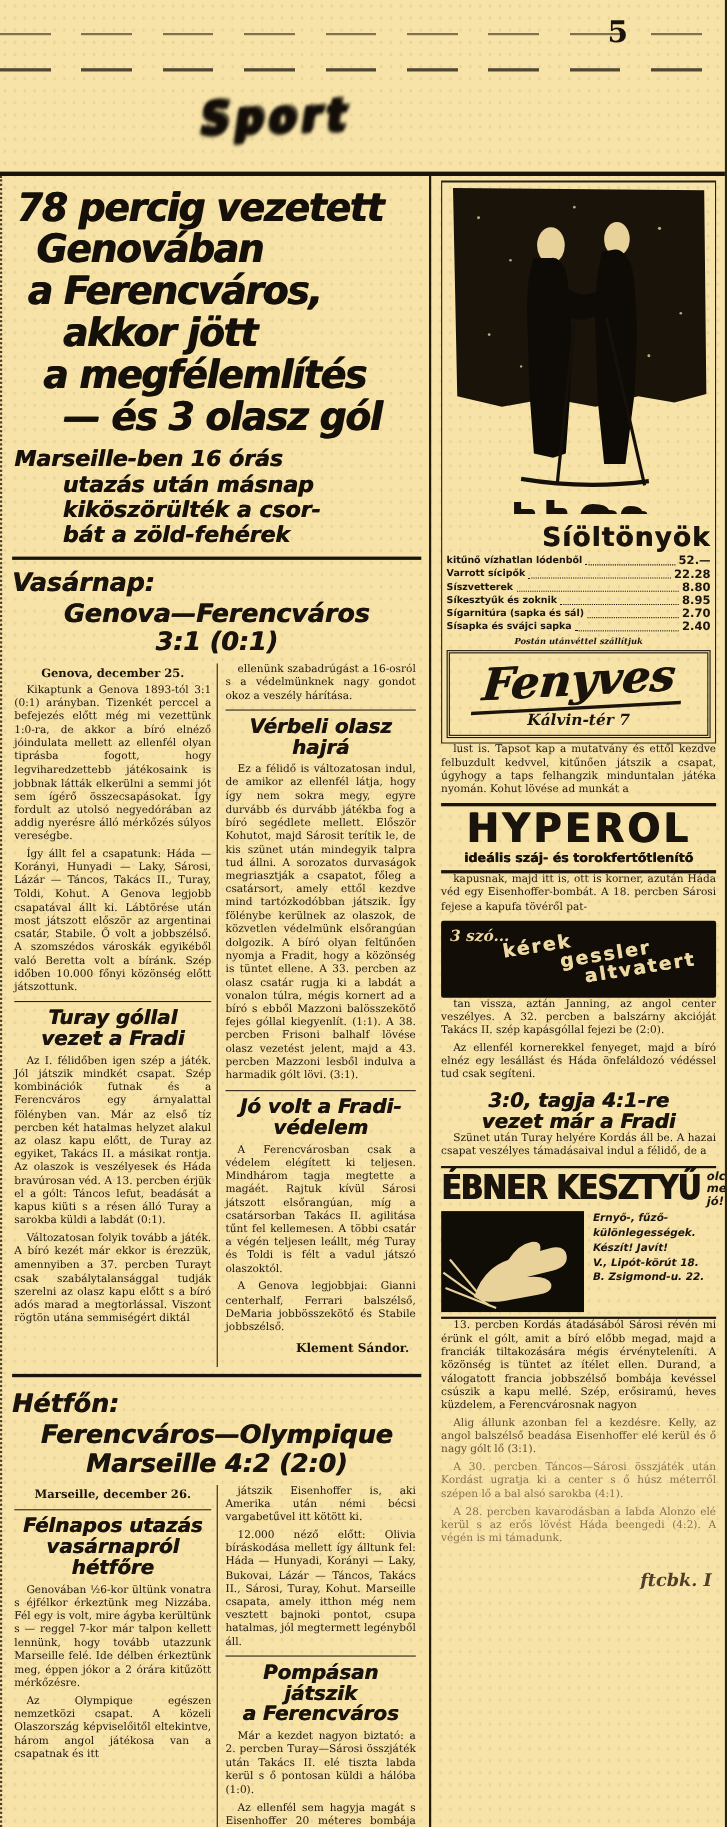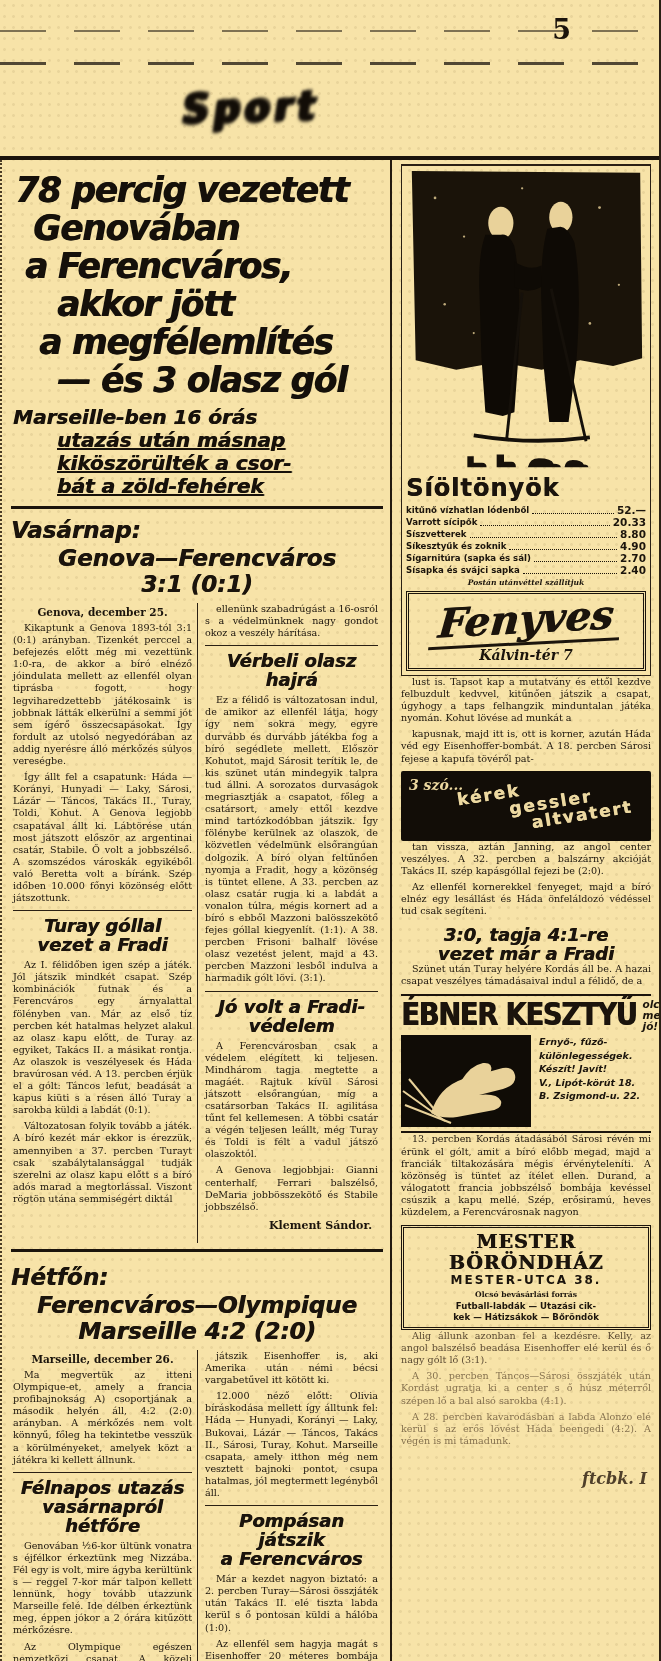--- a/index.html
+++ b/index.html
@@ -38,21 +38,21 @@
   .hl-line{font-family:"DejaVu Sans",sans-serif;font-weight:bold;font-style:italic;
     font-size:34px;line-height:38px;letter-spacing:-1px;color:#15100a;
     transform:scaleY(1.05);transform-origin:left;white-space:nowrap;
     text-shadow:1px 0 0 #15100a;}
   .hl-0{padding-left:4px;} .hl-1{padding-left:22px;} .hl-2{padding-left:14px;}
   .hl-3{padding-left:46px;} .hl-4{padding-left:28px;} .hl-5{padding-left:46px;}
   .subheadline{margin-top:8px;border-bottom:3px solid #1b140c;padding-bottom:8px;}
   .shl-line{font-family:"DejaVu Sans",sans-serif;font-weight:bold;font-style:italic;
     font-size:20px;line-height:23px;letter-spacing:0;color:#17110a;white-space:nowrap;
     text-shadow:.6px 0 0 #17110a;}
-  .shl-0{padding-left:2px;} .shl-1,.shl-2,.shl-3{padding-left:46px;text-decoration:underline;}
+  .shl-0{padding-left:2px;} .shl-1,.shl-2,.shl-3{padding-left:46px;}
   
   .day-label{font-family:"DejaVu Sans",sans-serif;font-weight:bold;font-style:italic;
     font-size:23px;line-height:26px;margin-top:8px;text-shadow:.5px 0 0 #17110a;}
   .match-title{font-family:"DejaVu Sans",sans-serif;font-weight:bold;font-style:italic;
     font-size:23px;line-height:26px;text-align:center;text-shadow:.6px 0 0 #17110a;margin:2px 0 6px;}
   
   .cols{display:flex;overflow:hidden;margin-top:4px;}
   .cols .col{width:50%;box-sizing:border-box;padding:0 5px 0 2px;}
   .cols .col + .col{border-left:1px solid #2a2014;padding-left:7px;}
   .s1cols{height:640px;}
@@ -62,21 +62,21 @@
   .col-subhead{border-top:1px solid #2a2014;margin:6px 0 5px;padding-top:5px;text-align:center;}
   .col-subhead .csl{font-family:"DejaVu Sans",sans-serif;font-weight:bold;font-style:italic;
     font-size:18px;line-height:19px;text-shadow:.5px 0 0 #17110a;}
   .signature{text-align:right;font-weight:bold;font-size:11px;margin-top:6px;padding-right:6px;}
   .story2-head{border-top:3px solid #1b140c;margin-top:6px;padding-top:4px;}
   
   .ad-ski{border:1px solid #2a2014;border-top-width:2px;padding:3px 4px 4px;}
   .ski-pic{display:block;}
   .boots-row{text-align:center;margin-top:2px;}
   .ski-title{font-family:"DejaVu Sans",sans-serif;font-weight:bold;font-size:24px;
-    text-align:left;line-height:26px;letter-spacing:1px;text-shadow:.6px 0 0 #17110a;}
+    text-align:right;line-height:26px;letter-spacing:1px;text-shadow:.6px 0 0 #17110a;}
   .ski-list{margin-top:3px;}
   .ski-row{display:flex;align-items:flex-end;font-family:"DejaVu Sans",sans-serif;
     font-weight:bold;font-size:8.6px;line-height:12px;}
   .ski-label{white-space:nowrap;}
   .leader{flex:1;border-bottom:1px dotted #1b140c;margin:0 3px 2px;}
   .ski-price{font-size:10.5px;}
   .ski-note{text-align:center;font-style:italic;font-weight:bold;font-size:7.6px;margin-top:2px;}
   .fenyves-box{border:3px double #1b140c;margin-top:4px;padding:4px 4px 5px;text-align:center;}
   .fenyves-brand{display:inline-block;font-family:"DejaVu Serif",serif;font-style:italic;
     font-weight:bold;font-size:40px;line-height:42px;transform:rotate(-3deg) skewX(-8deg);
@@ -196,21 +196,20 @@
         <div class="day-label">Hétfőn:</div>
         <div class="match-title">
           <div>Ferencváros—Olympique</div>
           <div>Marseille 4:2 (2:0)</div>
         </div>
       </div>
 
       <div class="cols s2cols">
         <div class="col">
           <div class="dateline">Marseille, december 26.</div>
-          <p class="body">Ma megvertük az itteni Olympique-et, amely a francia profibajnokság A) csoportjának a második helyén áll, 4:2 (2:0) arányban. A mérkőzés nem volt könnyű, főleg ha tekintetbe vesszük a körülményeket, amelyek közt a játékra ki kellett állnunk.</p>
           <div class="col-subhead">
             <div class="csl">Félnapos utazás</div>
             <div class="csl">vasárnapról</div>
             <div class="csl">hétfőre</div>
           </div>
           <p class="body">Genovában ½6-kor ültünk vonatra s éjfélkor érkeztünk meg Nizzába. Fél egy is volt, mire ágyba kerültünk s — reggel 7-kor már talpon kellett lennünk, hogy tovább utazzunk Marseille felé. Ide délben érkeztünk meg, éppen jókor a 2 órára kitűzött mérkőzésre.</p>
           <p class="body">Az Olympique egészen nemzetközi csapat. A közeli Olaszország képviselőitől eltekintve, három angol játékosa van a csapatnak és itt</p>
         </div>
         <div class="col">
           <p class="body">játszik Eisenhoffer is, aki Amerika után némi bécsi vargabetűvel itt kötött ki.</p>
@@ -263,31 +262,31 @@
         <div class="ski-title">Síöltönyök</div>
         <div class="ski-list">
           <div class="ski-row">
             <span class="ski-label">kitűnő vízhatlan lódenből</span>
             <span class="leader"></span>
             <span class="ski-price">52.—</span>
           </div>
           <div class="ski-row">
             <span class="ski-label">Varrott sícipők</span>
             <span class="leader"></span>
-            <span class="ski-price">20.33</span>
+            <span class="ski-price">22.28</span>
           </div>
           <div class="ski-row">
             <span class="ski-label">Síszvetterek</span>
             <span class="leader"></span>
             <span class="ski-price">8.80</span>
           </div>
           <div class="ski-row">
             <span class="ski-label">Síkesztyűk és zoknik</span>
             <span class="leader"></span>
-            <span class="ski-price">4.90</span>
+            <span class="ski-price">8.95</span>
           </div>
           <div class="ski-row">
             <span class="ski-label">Sígarnitúra (sapka és sál)</span>
             <span class="leader"></span>
             <span class="ski-price">2.70</span>
           </div>
           <div class="ski-row">
             <span class="ski-label">Sísapka és svájci sapka</span>
             <span class="leader"></span>
             <span class="ski-price">2.40</span>
@@ -295,20 +294,24 @@
         </div>
         <div class="ski-note">Postán utánvéttel szállítjuk</div>
         <div class="fenyves-box">
           <span class="fenyves-brand">Fenyves</span>
           <div class="fenyves-addr">Kálvin-tér 7</div>
         </div>
       </div>
 
       <p class="body r-para">lust is. Tapsot kap a mutatvány és ettől kezdve felbuzdult kedvvel, kitűnően játszik a csapat, úgyhogy a taps felhangzik minduntalan játéka nyomán. Kohut lövése ad munkát a</p>
 
+      <div class="ad-hyperol">
+        <div class="hyperol-brand">HYPEROL</div>
+        <div class="hyperol-tag">ideális száj- és torokfertőtlenítő</div>
+      </div>
 
       <p class="body r-para">kapusnak, majd itt is, ott is korner, azután Háda véd egy Eisenhoffer-bombát. A 18. percben Sárosi fejese a kapufa tövéről pat-</p>
 
       <div class="ad-gessler">
         <span class="gessler-intro">3 szó...</span>
         <div class="gessler-lines">
           <div class="gsl g0">kérek</div>
           <div class="gsl g1">gessler</div>
           <div class="gsl g2">altvatert</div>
         </div>
@@ -348,29 +351,20 @@
             <div>különlegességek.</div>
             <div>Készít! Javít!</div>
             <div>V., Lipót-körút 18.</div>
             <div>B. Zsigmond-u. 22.</div>
           </div>
         </div>
       </div>
 
       <p class="body r-para">13. percben Kordás átadásából Sárosi révén mi érünk el gólt, amit a bíró előbb megad, majd a franciák tiltakozására mégis érvényteleníti. A közönség is tüntet az ítélet ellen. Durand, a válogatott francia jobbszélső bombája kevéssel csúszik a kapu mellé. Szép, erősiramú, heves küzdelem, a Ferencvárosnak nagyon</p>
 
-      <div class="ad-mester">
-        <div class="mester-title">MESTER BÖRÖNDHÁZ</div>
-        <div class="mester-sub">MESTER-UTCA 38.</div>
-        <div class="mester-note">Olcsó bevásárlási forrás</div>
-        <div class="mester-lines">
-          <div>Futball-labdák — Utazási cik-</div>
-          <div>kek — Hátizsákok — Bőröndök</div>
-        </div>
-      </div>
 
       <p class="body fade1">Alig állunk azonban fel a kezdésre. Kelly, az angol balszélső beadása Eisenhoffer elé kerül és ő nagy gólt lő (3:1).</p>
       <p class="body fade2">A 30. percben Táncos—Sárosi összjáték után Kordást ugratja ki a center s ő húsz méterről szépen lő a bal alsó sarokba (4:1).</p>
       <p class="body fade2">A 28. percben kavarodásban a labda Alonzo elé kerül s az erős lövést Háda beengedi (4:2). A végén is mi támadunk.</p>
 
       <div class="fragment">ftcbk. I</div>
 
     </div>
   </div>
 </div>

